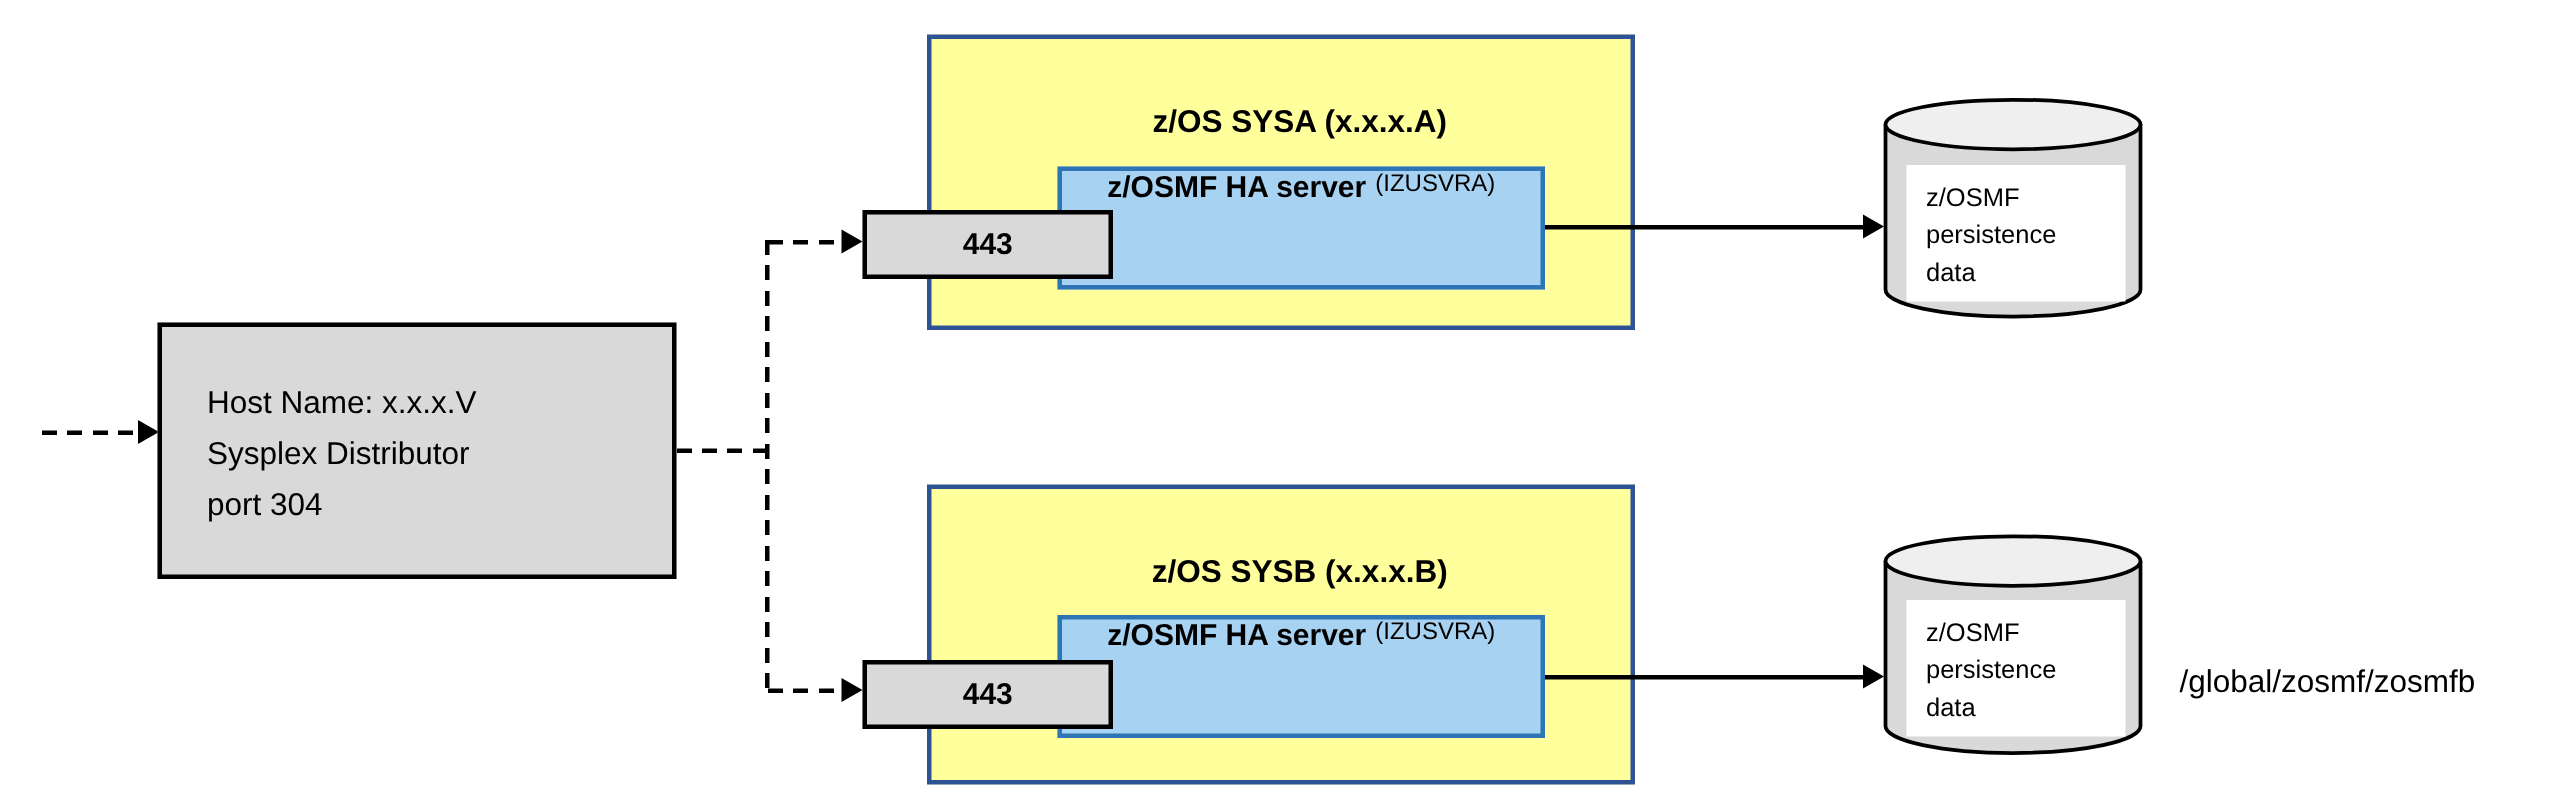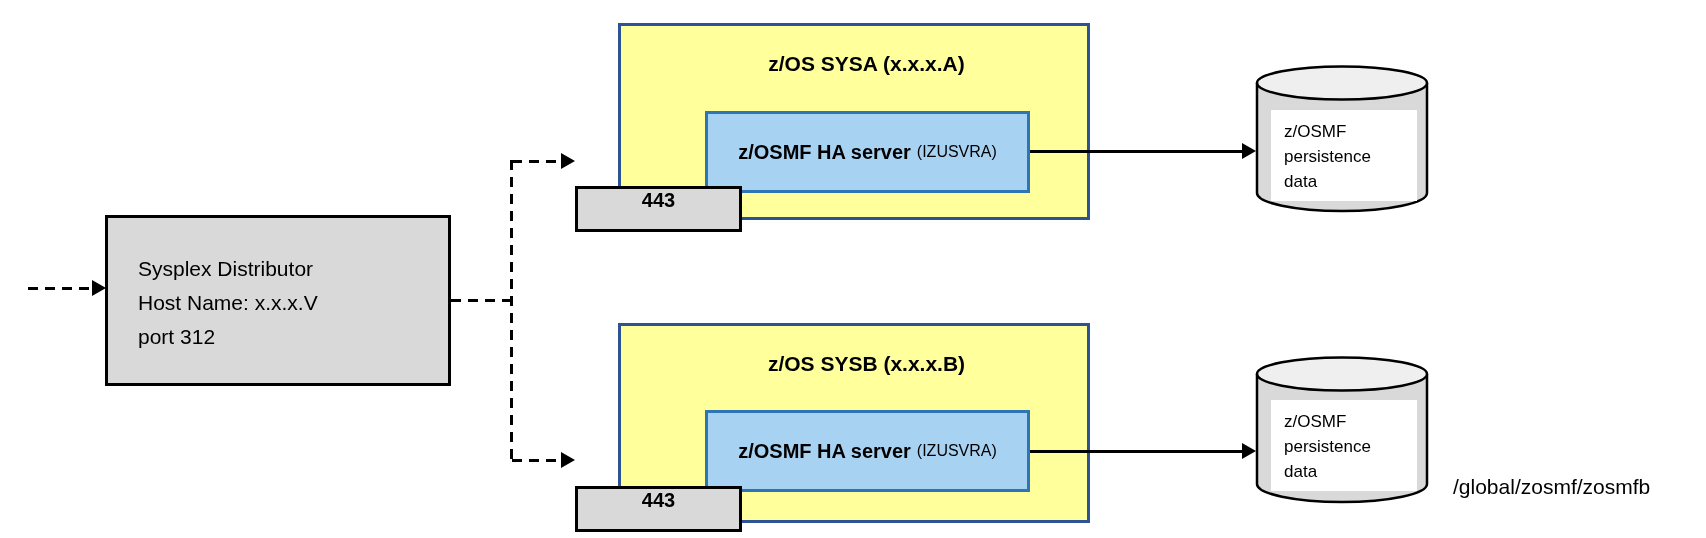--- a/index.html
+++ b/index.html
@@ -10,53 +10,53 @@
   .distbox { position:absolute; left:105px; top:215px; width:346px; height:171px;
              background:#d9d9d9; border:3px solid #000; box-sizing:border-box;
              font-size:21px; line-height:34px; color:#000; padding:34px 0 0 30px; }
   .distbox span { display:block; }
 
   
   .sysbox { position:absolute; left:618px; width:472px; background:#ffff9c;
             border:3px solid #2e5395; box-sizing:border-box; }
   #sysA { top:23px; height:197px; }
   #sysB { top:323px; height:200px; }
-  .systitle { text-align:center; font-weight:bold; font-size:21px; margin-top:26px; padding-left:25px; }
+  .systitle { text-align:center; font-weight:bold; font-size:21px; margin-top:44px; padding-left:25px; }
 
   
   .srvbox { position:absolute; left:705px; width:325px; height:82px; background:#a8d2f2;
             border:3px solid #2e75b6; box-sizing:border-box; z-index:2;
-            display:flex; align-items:center; justify-content:center; }
+            display:flex; align-items:flex-start; justify-content:center; }
   #srvA { top:111px; }
   #srvB { top:410px; }
   .srvname { font-weight:bold; font-size:20px; }
   .srvinst { font-weight:normal; font-size:16px; margin-left:6px; }
 
   
   .portbox { position:absolute; left:575px; width:167px; height:46px; background:#d9d9d9;
              border:3px solid #000; box-sizing:border-box; z-index:3;
-             display:flex; align-items:flex-start; justify-content:center;
-             font-weight:bold; font-size:20px;margin-top:46px; }
+             display:flex; align-items:center; justify-content:center;
+             font-weight:bold; font-size:20px; }
   #portA { top:140px; }
   #portB { top:440px; }
 
   
   .cyl { position:absolute; left:1255px; width:174px; height:150px; }
   #cylA { top:64px; }
   #cylB { top:355px; }
   .dslabel { position:absolute; left:1271px; width:146px; height:91px; background:#ffffff;
              z-index:2; font-size:17px; line-height:25px; padding:9px 14px 0 13px; box-sizing:border-box; }
   #dsA { top:110px; }
   #dsB { top:400px; }
   .dslabel span { display:block; }
 
   
   .pathlabel { position:absolute; left:1453px; font-size:21px; color:#000; }
   #pathA { top:132px; }
-  #pathB { top:443px;margin-top:32px; }
+  #pathB { top:443px; }
 
   
   .hsolid { position:absolute; height:3px; background:#000; }
   .hdash  { position:absolute; height:3px;
             background:repeating-linear-gradient(90deg,#000 0 10px,transparent 10px 17px); }
   .vdash  { position:absolute; width:3px;
             background:repeating-linear-gradient(180deg,#000 0 10px,transparent 10px 17px); }
   .ah     { position:absolute; width:0; height:0;
             border-top:8px solid transparent; border-bottom:8px solid transparent;
             border-left:14px solid #000; }
@@ -77,23 +77,23 @@
 </style>
 </head>
 <body>
 
 <div id="canvas">
 
   <div class="hdash" id="entry"></div>
   <div class="ah" id="entryh"></div>
 
   <div class="distbox">
+    <span>Host Name: x.x.x.V</span>
     <span>Sysplex Distributor</span>
-    <span>Host Name: x.x.x.V</span>
-    <span>port 312</span>
+    <span>port 304</span>
   </div>
 
   <div class="hdash" id="distout"></div>
   <div class="vdash" id="vline"></div>
   <div class="hdash" id="branchA"></div>
   <div class="ah" id="branchAh"></div>
   <div class="hdash" id="branchB"></div>
   <div class="ah" id="branchBh"></div>
 
   <div class="sysbox" id="sysA">

